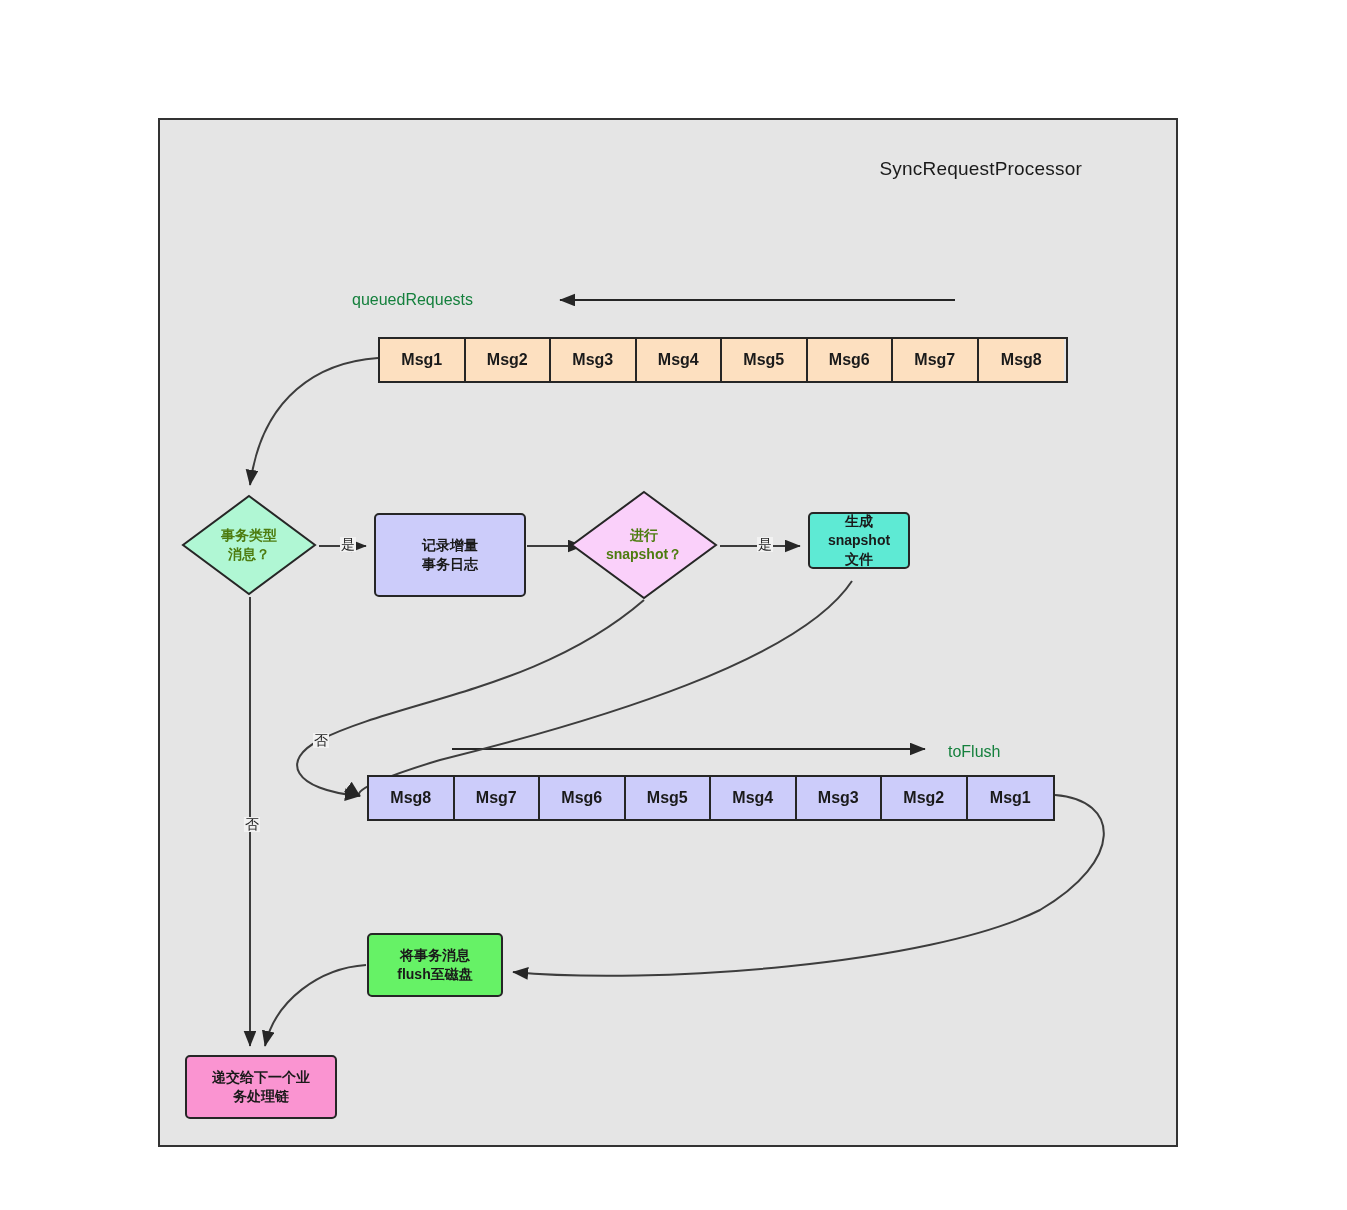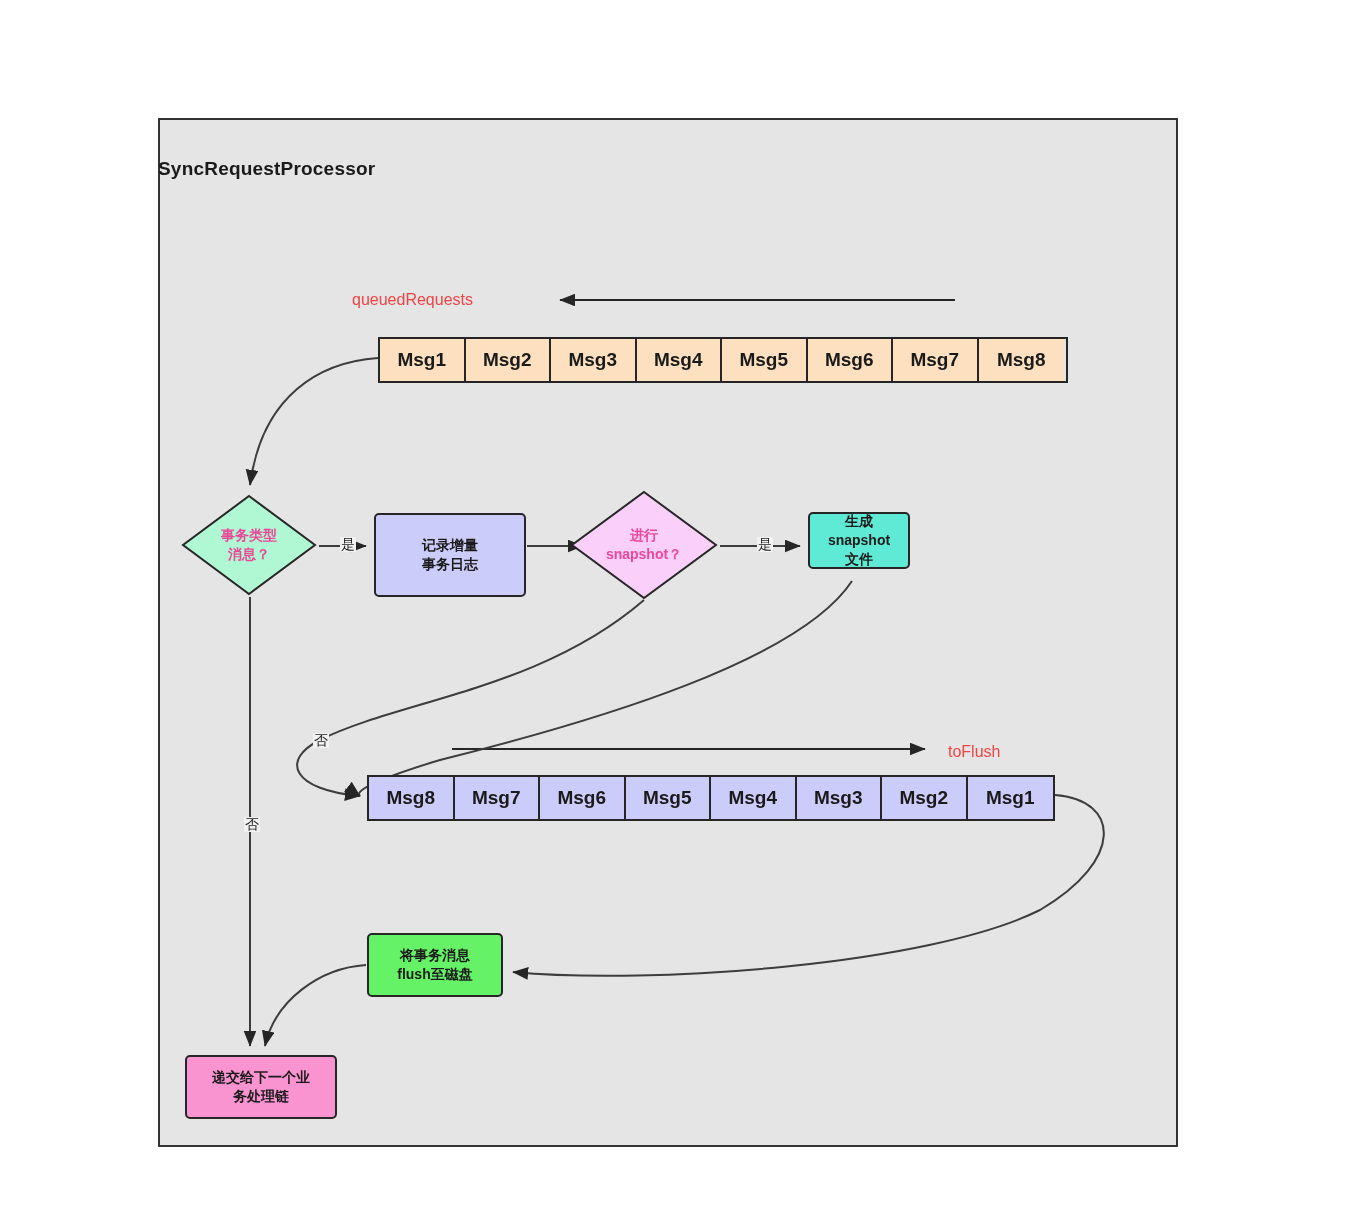--- a/index.html
+++ b/index.html
@@ -23,23 +23,23 @@
     height: 1029px;
     background: #e5e5e5;
     border: 2px solid #333333;
     box-sizing: border-box;
   }
   #title {
     position: absolute;
     left: 158px;
     top: 158px;
     width: 924px;
-    text-align: left;
+    text-align: right;
     font-size: 19px;
-    font-weight: bold;
+    font-weight: normal;
     color: #1a1a1a;
     letter-spacing: 0.2px;
   }
   .edge-layer {
     position: absolute;
     left: 0; top: 0;
     width: 1347px;
     height: 1210px;
     pointer-events: none;
   }
@@ -48,37 +48,37 @@
     position: absolute;
     display: flex;
     border: 2px solid #262626;
     box-sizing: border-box;
   }
   .queue .cell {
     box-sizing: border-box;
     display: flex;
     align-items: center;
     justify-content: center;
-    font-size: 19px;
+    font-size: 16px;
     font-weight: bold;
     color: #1a1a1a;
     border-right: 2px solid #262626;
   }
   .queue .cell:last-child { border-right: none; }
 
   #queuedRequests-queue { left: 378px; top: 337px; width: 690px; height: 46px; }
   #queuedRequests-queue .cell { width: 85.5px; background: #fde0c0; }
 
   #toFlush-queue { left: 367px; top: 775px; width: 688px; height: 46px; }
   #toFlush-queue .cell { width: 85.75px; background: #ccccfa; }
 
   .queue-label {
     position: absolute;
     font-size: 16px;
-    color: #ef4444;
+    color: #15803d;
     white-space: nowrap;
   }
   #queuedRequests-label { left: 352px; top: 291px; }
   #toFlush-label { left: 948px; top: 743px; }
 
   
   .node {
     position: absolute;
     box-sizing: border-box;
     display: flex;
@@ -106,21 +106,21 @@
   .diamond-text {
     position: absolute;
     left: 0; top: 0;
     width: 100%; height: 100%;
     display: flex;
     align-items: center;
     justify-content: center;
     text-align: center;
     font-size: 14px;
     font-weight: bold;
-    color: #ec4899;
+    color: #4d7c0f;
     line-height: 1.35;
     white-space: pre-line;
   }
   #diamond-txtype { left: 181px; top: 494px; width: 136px; height: 102px; }
   #diamond-snap   { left: 570px; top: 490px; width: 148px; height: 110px; }
 
   
   .edge-label {
     position: absolute;
     background: #f2f2f2;

